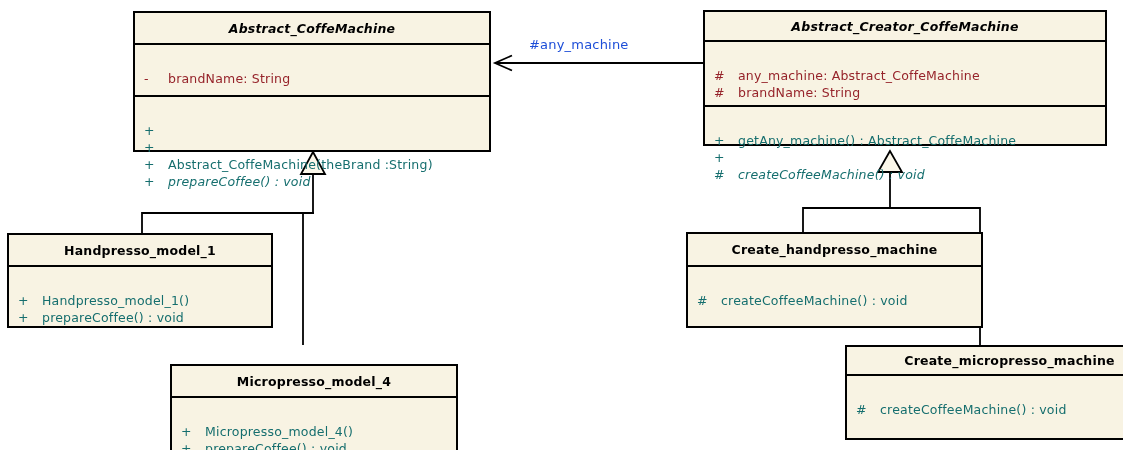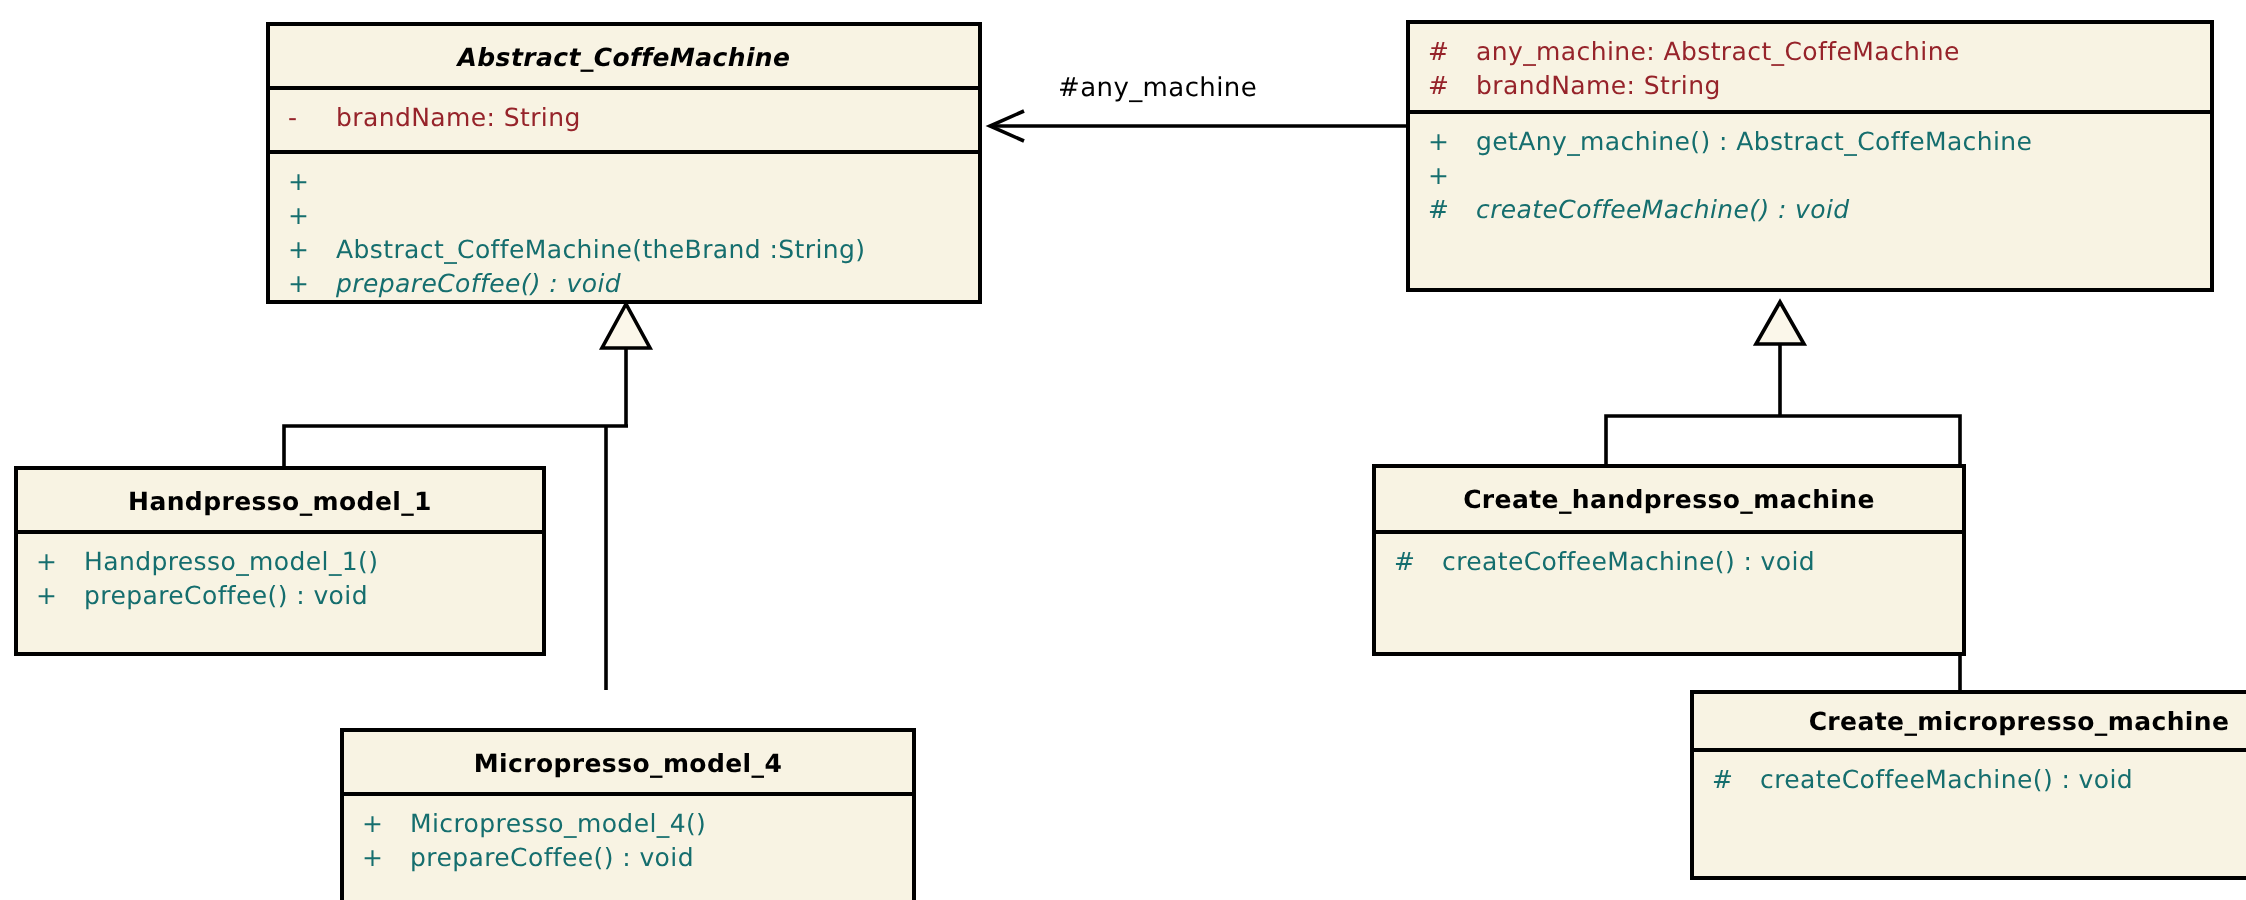--- a/index.html
+++ b/index.html
@@ -4,39 +4,39 @@
 <style>
   html,body{margin:0;padding:0;background:#ffffff;}
   #canvas{
     position:relative;width:1123px;height:450px;background:#ffffff;
     font-family:"DejaVu Sans","Liberation Sans",sans-serif;overflow:hidden;
   }
   #connectors{position:absolute;left:0;top:0;z-index:1;}
   .uml-class{
     position:absolute;z-index:2;box-sizing:border-box;
     background:#F8F3E3;border:2px solid #000;
-    display:flex;flex-direction:column;
+    display:flex;flex-direction:column;gap:20px;
   }
   .uml-title{
     box-sizing:border-box;border-bottom:2px solid #000;
     display:flex;align-items:center;justify-content:center;
     font-weight:bold;font-size:12.5px;color:#000;letter-spacing:.2px;
     flex:none;
   }
   .abstract .uml-title{font-style:italic;}
   .compartment{box-sizing:border-box;padding:5px 4px 3px 0;}
   .attrs-compartment{border-bottom:2px solid #000;flex:none;}
   .methods-compartment{flex:1;}
   .member{display:flex;font-size:12.5px;line-height:17px;letter-spacing:.2px;white-space:nowrap;}
   .member .vis{flex:none;width:24px;padding-left:9px;box-sizing:content-box;}
   .member.attr{color:#96232A;}
   .member.method{color:#156E6E;}
   .member.abstract-member .mtext{font-style:italic;}
   .edge-label{
-    position:absolute;z-index:3;font-size:13px;color:#000000;letter-spacing:.2px;
+    position:absolute;z-index:3;font-size:13px;color:#1d4ed8;letter-spacing:.2px;
   }
 </style>
 </head>
 <body>
 
 <div id="canvas">
 
   <svg id="connectors" width="1123" height="450">
 
     <g stroke="#000000" stroke-width="1.8" fill="none">
@@ -80,20 +80,21 @@
         <span class="mtext">Abstract_CoffeMachine(theBrand :String)</span>
       </div>
       <div class="member method abstract-member">
         <span class="vis">+</span>
         <span class="mtext">prepareCoffee() : void</span>
       </div>
     </div>
   </div>
 
   <div class="uml-class abstract" style="left:703px;top:10px;width:404px;height:136px;">
+    <div class="uml-title" style="height:30px;">Abstract_Creator_CoffeMachine</div>
     <div class="compartment attrs-compartment" style="height:45px;">
       <div class="member attr">
         <span class="vis">#</span>
         <span class="mtext">any_machine: Abstract_CoffeMachine</span>
       </div>
       <div class="member attr">
         <span class="vis">#</span>
         <span class="mtext">brandName: String</span>
       </div>
     </div>

